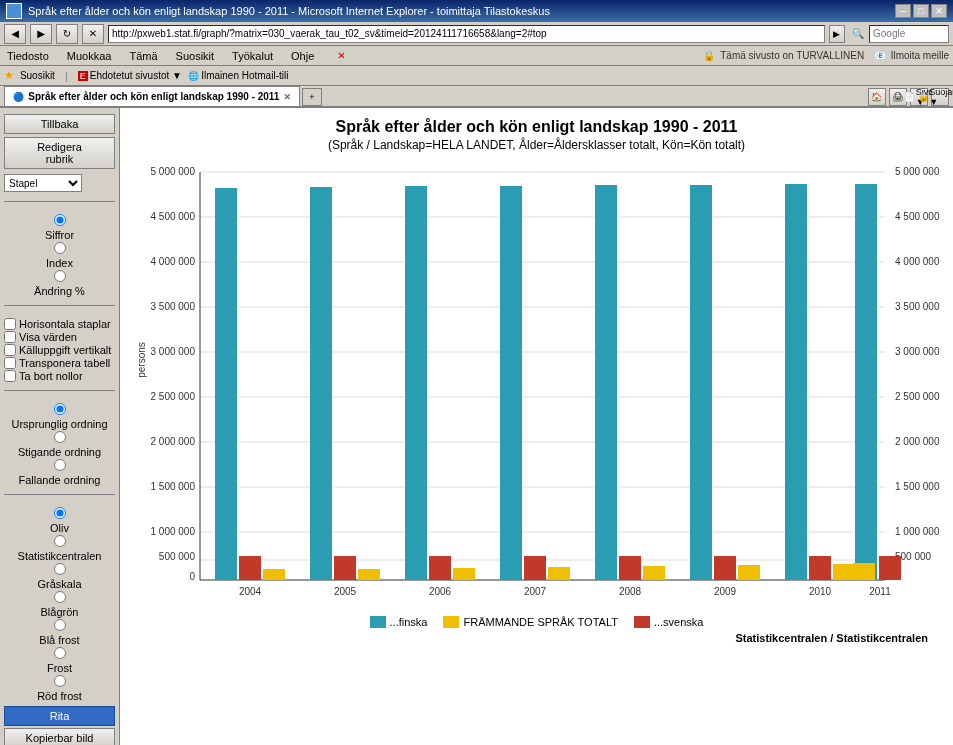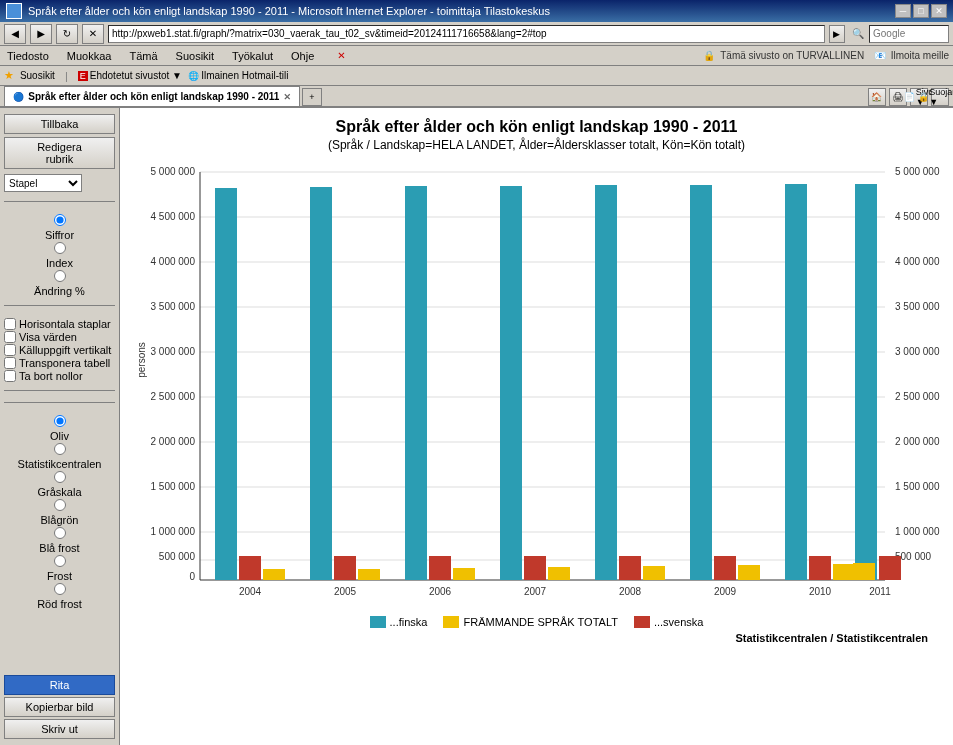--- a/index.html
+++ b/index.html
@@ -246,20 +246,34 @@
         <span>Transponera tabell</span>
       </label>
       <label class="checkbox-item">
         <input type="checkbox" style="">
         <span>Ta bort nollor</span>
       </label>
     </div>
 
     <div class="divider"></div>
 
+    <div class="sidebar-section">
+      <label class="radio-item">
+        <input type="radio" name="order" checked="" style="">
+        <span>Ursprunglig ordning</span>
+      </label>
+      <label class="radio-item">
+        <input type="radio" name="order" style="">
+        <span>Stigande ordning</span>
+      </label>
+      <label class="radio-item">
+        <input type="radio" name="order" style="">
+        <span>Fallande ordning</span>
+      </label>
+    </div>
 
     <div class="divider"></div>
 
     <div class="sidebar-section">
       <label class="radio-item">
         <input type="radio" name="theme" checked="" style="">
         <span>Oliv</span>
       </label>
       <label class="radio-item">
         <input type="radio" name="theme" style="">

